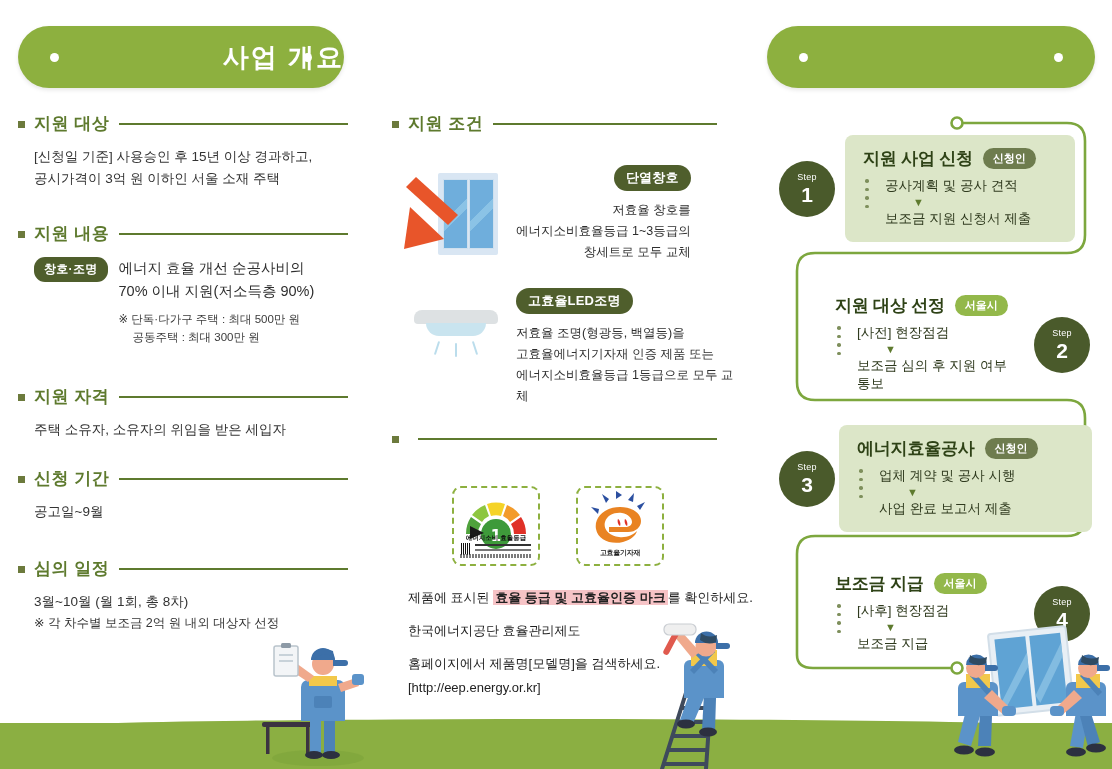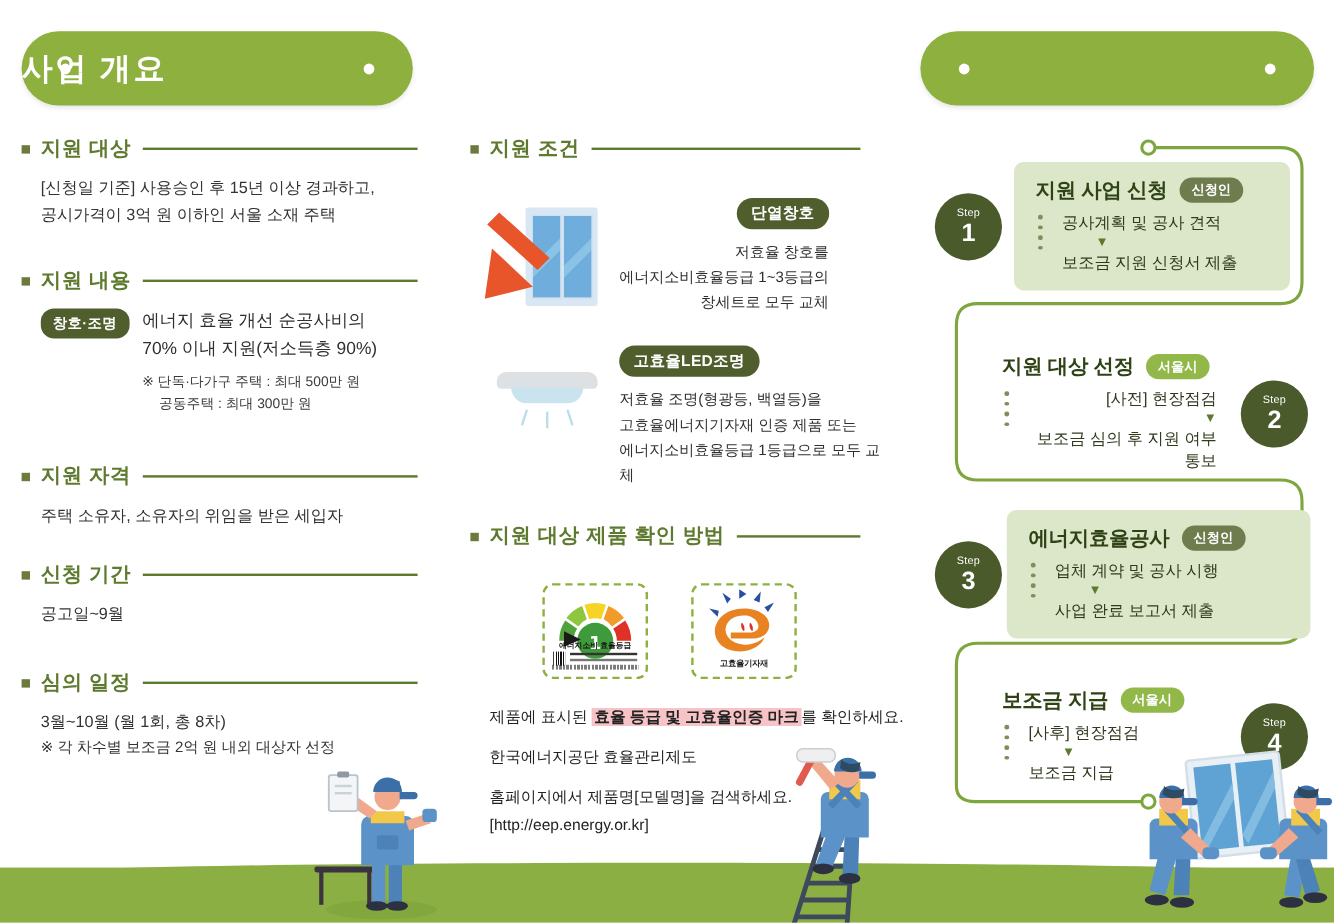--- a/index.html
+++ b/index.html
@@ -14,21 +14,21 @@
     background:#8BAF42;
   }
   .ground-hill{
     position:absolute;left:0;top:719px;width:1112px;height:10px;
     background:#8BAF42;border-radius:50% 50% 0 0 / 100% 100% 0 0;
   }
 
   
   .pill{
     position:absolute;height:62px;border-radius:31px;background:#8DB03F;
-    display:flex;align-items:center;justify-content:flex-start;
+    display:flex;align-items:center;justify-content:flex-end;
     box-shadow:0 2px 4px rgba(0,0,0,.10);
   }
   .pill .ttl{
     color:#fff;font-size:26px;font-weight:bold;letter-spacing:2px;
   }
   .pill .dot{
     position:absolute;width:9px;height:9px;border-radius:50%;background:#fff;
   }
   .pill .dot.l{left:32px;} .pill .dot.r{right:32px;}
   #pill-overview{left:18px;top:26px;width:326px;}
@@ -258,21 +258,20 @@
       <div>저효율 조명(형광등, 백열등)을</div>
       <div>고효율에너지기자재 인증 제품 또는</div>
       <div>에너지소비효율등급 1등급으로 모두 교체</div>
     </div>
   </div>
 </div>
 
 <div class="sec" style="left:392px;top:435px;width:325px;">
   <div class="sec-head">
     <span class="sec-bullet"></span>
-    <span class="sec-title">지원 대상 제품 확인 방법</span>
     <span class="sec-rule"></span>
   </div>
 </div>
 
 <div class="marks" style="left:452px;top:486px;">
 
   <div class="mark">
     <svg width="84" height="62" viewBox="0 0 84 62" style="position:absolute;left:0;top:2px;">
       <path d="M12 44 A30 30 0 0 1 17 27 L27 34 A18 18 0 0 0 24 44 Z" fill="#4FA23C"></path>
       <path d="M18 25 A30 30 0 0 1 31 15 L35 26 A18 18 0 0 0 28 32 Z" fill="#8DC63F"></path>
@@ -350,21 +349,21 @@
             <i></i>
           </span>
         <div class="step-line">공사계획 및 공사 견적</div>
         <div class="caret">▼</div>
         <div class="step-line">보조금 지원 신청서 제출</div>
       </div>
     </div>
   </div>
 
   <div class="step" style="left:50px;top:172px;">
-    <div class="step-card plain" style="width:215px;text-align:right;">
+    <div class="step-card plain" style="width:215px;">
       <div class="step-head">
         <span class="step-title">지원 대상 선정</span>
         <span class="badge city">서울시</span>
       </div>
       <div class="step-lines">
         <span class="dots-col">
             <i></i>
             <i></i>
             <i></i>
             <i></i>

